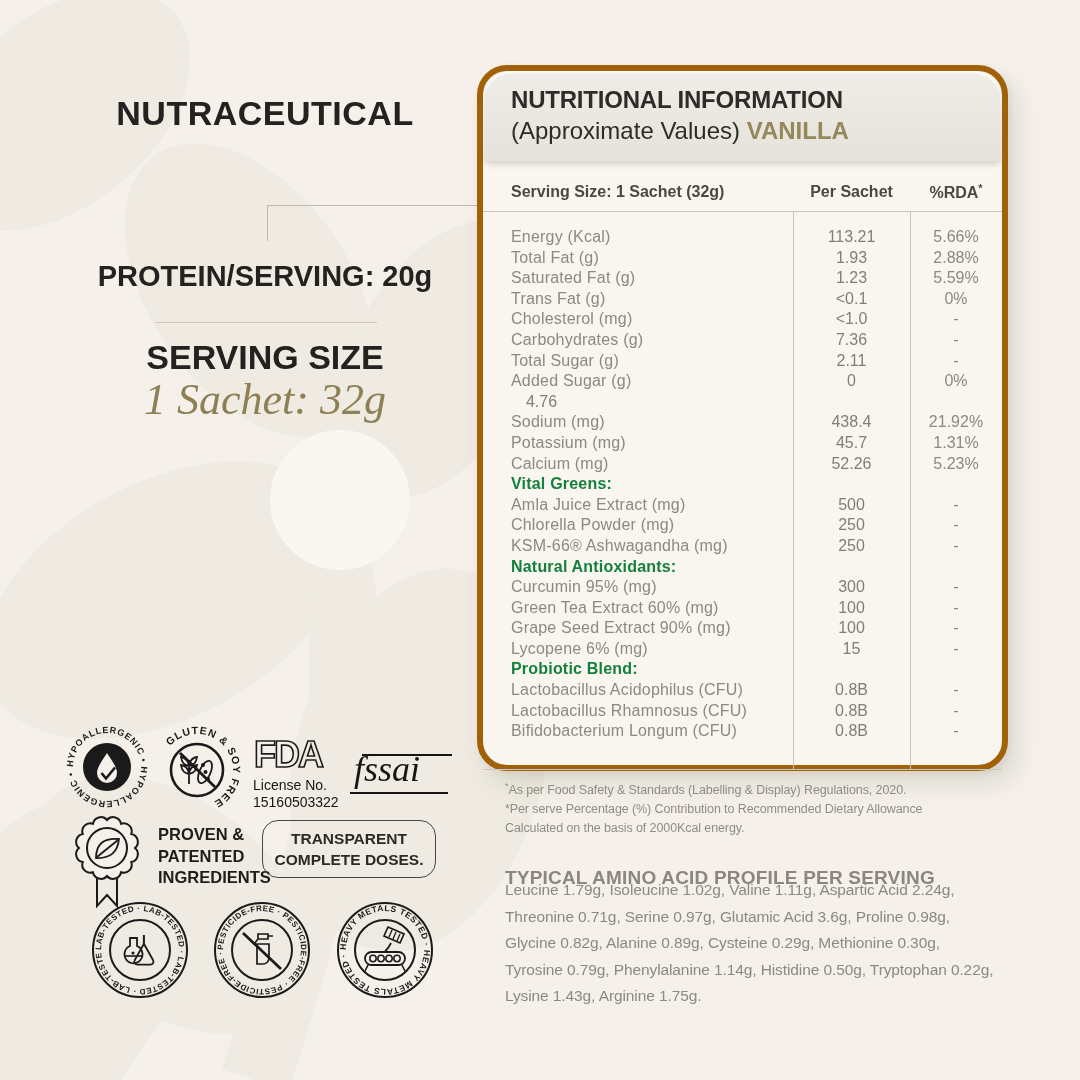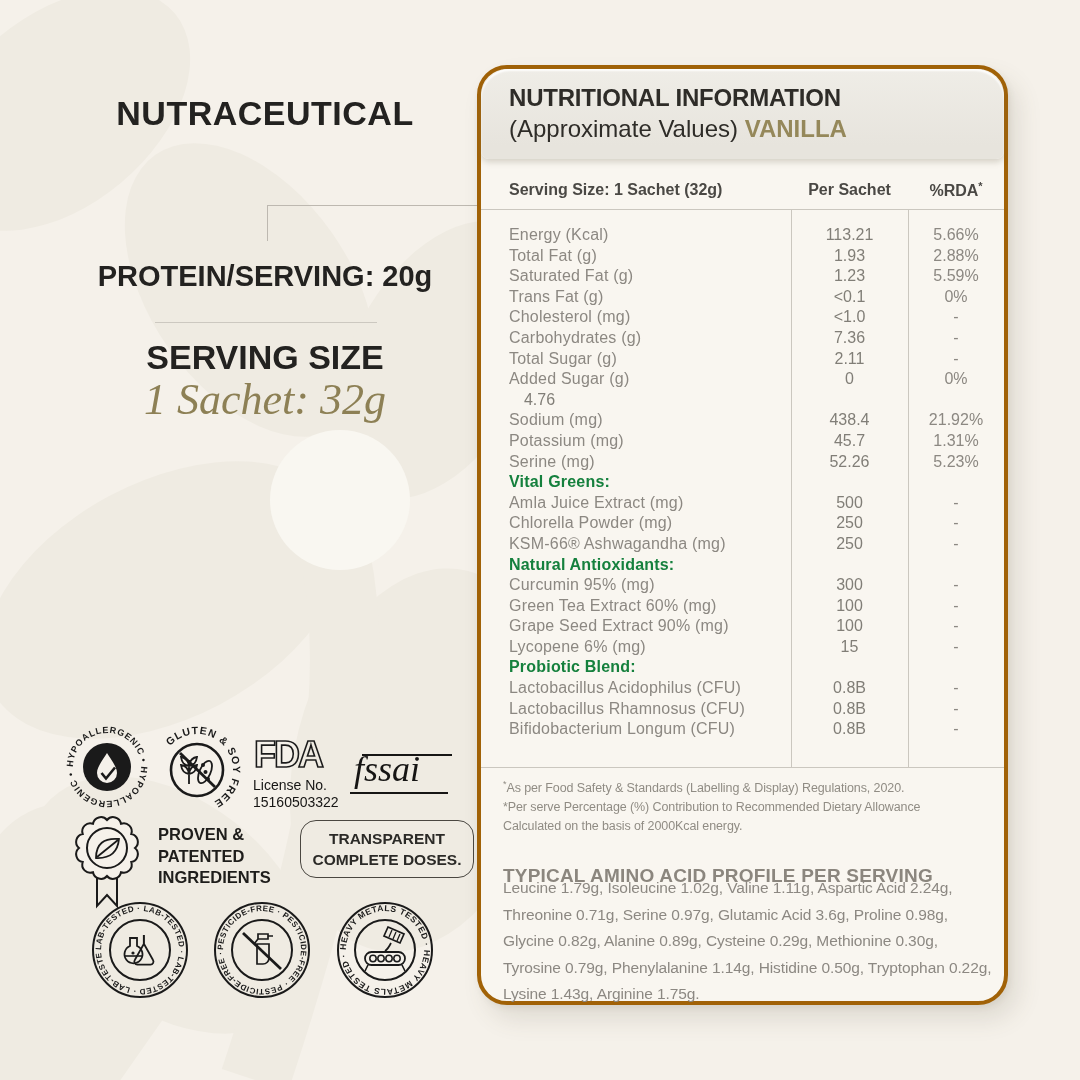--- a/index.html
+++ b/index.html
@@ -27,24 +27,24 @@
   .fda-block{left:253px;top:737px;width:120px;z-index:2;}
   .fda-license{font-size:14px;color:#161514;line-height:17px;margin-top:0;}
   .fssai-block{left:350px;top:748px;width:92px;z-index:2;font-family:"Liberation Serif",serif;
                font-style:italic;font-size:36px;color:#161514;border-bottom:2px solid #161514;
                padding:0 2px 2px 4px;}
   .fssai-topline{position:absolute;left:12px;right:-4px;top:6px;height:2px;background:#161514;}
   .proven-text{left:158px;top:824px;width:120px;font-size:16.5px;font-weight:bold;line-height:21.5px;
                color:#1E1D1B;z-index:2;}
   .dose-pill{left:262px;top:820px;width:172px;height:56px;border:1.5px solid #4A4741;border-radius:16px;
              display:flex;flex-direction:column;justify-content:center;text-align:center;
-             font-size:15.5px;font-weight:bold;line-height:21px;color:#2B2A27;z-index:2;background:transparent;margin-left:38px;}
+             font-size:15.5px;font-weight:bold;line-height:21px;color:#2B2A27;z-index:2;background:transparent;}
 
   
-  .card{left:477px;top:65px;width:531px;height:940px;background:#F9F6F0;border:4px solid #a16207;
+  .card{left:477px;top:65px;width:531px;height:706px;background:#F9F6F0;border:6px solid #a16207;
         border-radius:30px;box-shadow:10px 14px 24px rgba(95,85,65,.14),2px 3px 6px rgba(95,85,65,.08);
         z-index:3;box-sizing:border-box;}
   .card-header{position:absolute;left:0;top:0;right:0;height:90px;
         background:linear-gradient(180deg,#EFEDE7 0%,#E7E4DD 85%);
         border-radius:29px 29px 8px 8px;
         box-shadow:inset 0 2px 2px rgba(255,255,255,.9),0 3px 6px rgba(120,110,90,.28);
         padding:13px 0 0 28px;box-sizing:border-box;}
   .ch-line1{font-size:24px;font-weight:bold;letter-spacing:-.2px;color:#2E2C28;line-height:31px;}
   .ch-line2{font-size:24px;color:#2E2C28;line-height:31px;}
   .ch-flavor{font-weight:bold;color:#95885A;}
@@ -271,21 +271,21 @@
           <span class="tlabel">Sodium (mg)</span>
           <span class="tval">438.4</span>
           <span class="trda">21.92%</span>
         </div>
         <div class="trow">
           <span class="tlabel">Potassium (mg)</span>
           <span class="tval">45.7</span>
           <span class="trda">1.31%</span>
         </div>
         <div class="trow">
-          <span class="tlabel">Serine (mg)</span>
+          <span class="tlabel">Calcium (mg)</span>
           <span class="tval">52.26</span>
           <span class="trda">5.23%</span>
         </div>
         <div class="trow group">
           <span class="tlabel">Vital Greens:</span>
           <span class="tval"></span>
           <span class="trda"></span>
         </div>
         <div class="trow">
           <span class="tlabel">Amla Juice Extract (mg)</span>

